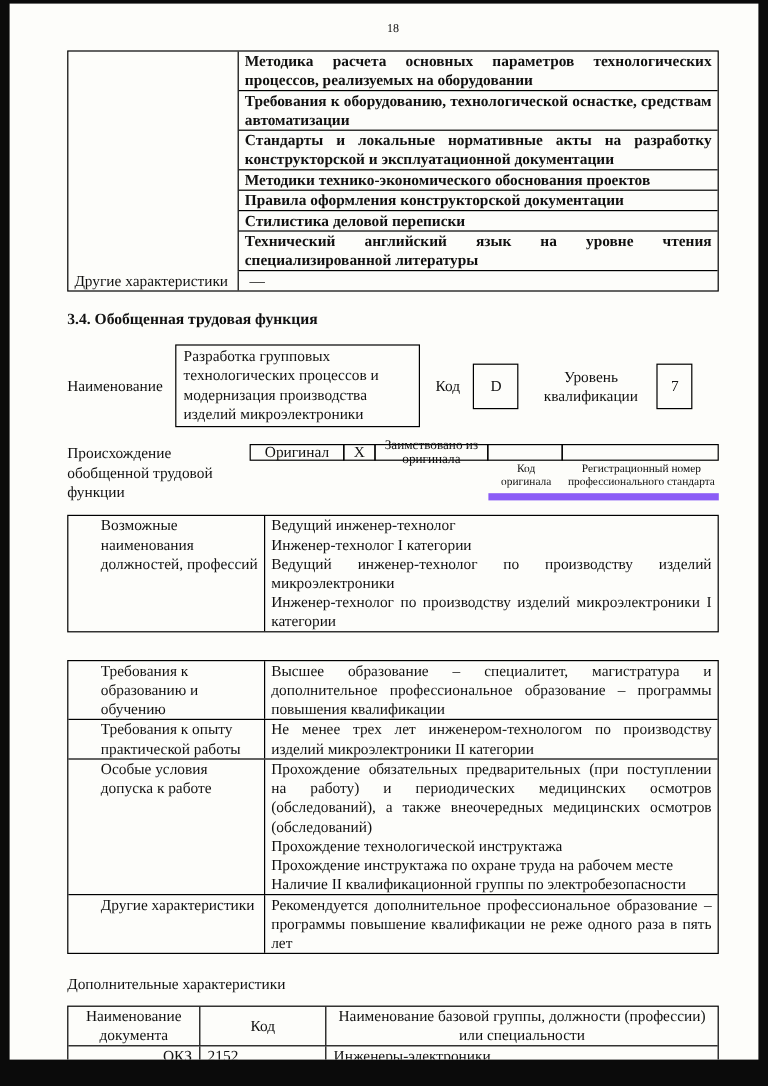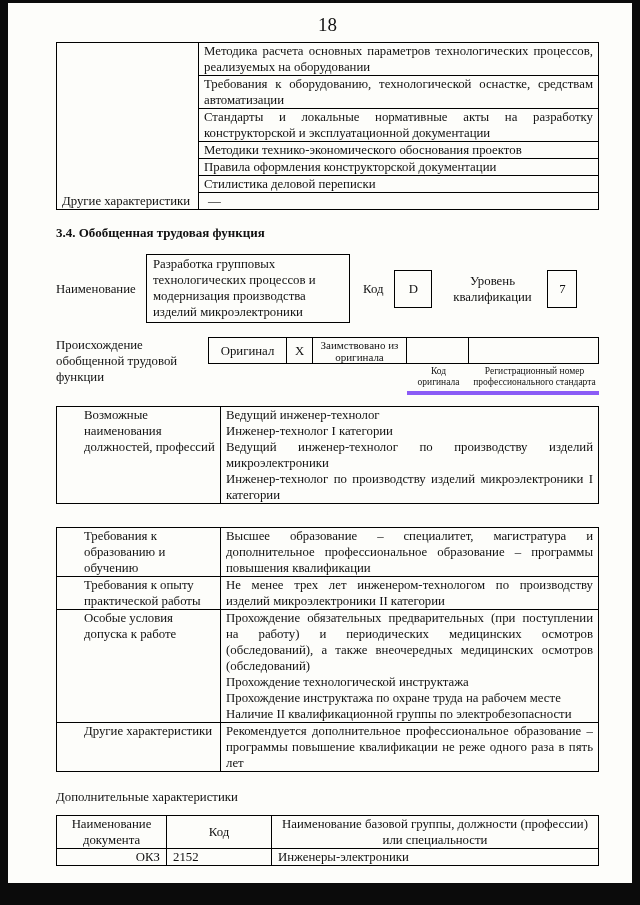--- a/index.html
+++ b/index.html
@@ -1,57 +1,57 @@
 <!DOCTYPE html>
 <html><head>
 <meta charset="utf-8">
 <style>
   * { margin:0; padding:0; box-sizing:border-box; }
   html,body { width:640px; height:905px; }
   body { background:#0b0b0b; font-family:"Liberation Serif", serif; position:relative; }
   .page { position:absolute; top:3px; left:8px; right:8px; bottom:22px; background:#fdfdfa; color:#111; overflow:hidden; }
   .content { padding:14px 33px 0 48px; font-size:12.8px; line-height:16px; }
-  .pageno { text-align:center; font-size:19px; margin-bottom:9px; }
+  .pageno { text-align:center; font-size:10px; margin-bottom:9px; }
 
   
   .toptable { border:1px solid #000; }
   .tt-main { display:flex; align-items:stretch; }
   .tt-left { width:142px; flex:none; border-right:1px solid #000; }
   .tt-right { flex:1; min-width:0; }
-  .tt-row { border-bottom:1px solid #000; padding:0 5px; text-align:justify; }
+  .tt-row { border-bottom:1px solid #000; padding:0 5px; text-align:justify;font-weight:bold; }
   .tt-footer { display:flex; }
   .tt-fl { width:142px; flex:none; border-right:1px solid #000; padding:0 5px; }
   .tt-fr { flex:1; padding:0 9px; }
 
   .sec-head { font-weight:bold; font-size:13px; margin-top:15px; }
 
   
   .gtf { display:flex; align-items:center; margin-top:13px; }
   .gtf-name-label { width:90px; flex:none; }
   .gtf-name-box { width:204px; flex:none; border:1px solid #000; padding:1px 6px 2px; }
   .gtf-code-label { margin-left:13px; flex:none; }
   .gtf-code-box { width:38px; height:38px; border:1px solid #000; margin-left:11px; display:flex; align-items:center; justify-content:center; flex:none; }
   .gtf-level-label { width:86px; margin-left:17px; text-align:center; flex:none; }
   .gtf-level-box { width:30px; height:38px; border:1px solid #000; margin-left:12px; display:flex; align-items:center; justify-content:center; flex:none; }
 
   
   .origin { display:flex; margin-top:14px; align-items:flex-start; }
   .origin-label { width:152px; flex:none; padding-right:10px; }
   .origin-right { flex:1; min-width:0; }
   .origin-row1 { display:flex; }
-  .oc { border:1px solid #000; margin-left:-1px; height:27px; display:flex; align-items:center; justify-content:center; text-align:center; flex:none; }
+  .oc { border:1px solid #000; margin-left:-1px; height:14px; display:flex; align-items:center; justify-content:center; text-align:center; flex:none; }
   .oc:first-child { margin-left:0; }
   .w-orig { width:79px; }
   .w-x { width:27px; }
   .w-borrow { width:95px; }
   .w-code { width:63px; }
   .w-reg { flex:1; min-width:0; }
   .oc.small { font-size:11px; line-height:12px; }
   .origin-row2 { display:flex; margin-left:199px; }
-  .osub { font-size:9.5px; line-height:11px; text-align:center; border-bottom:4px solid #8b5cf6; padding:2px 2px 3px;font-family:Liberation Serif, serif; }
+  .osub { font-size:9.5px; line-height:11px; text-align:center; border-bottom:6px solid #8b5cf6; padding:2px 2px 3px;font-family:Liberation Serif, serif; }
   .origin-row2 .w-code { flex:none; }
   .origin-row2 .w-reg { flex:1; }
 
   
   .dtable { border:1px solid #000; }
   .titles { margin-top:11px; }
   .reqtable { margin-top:23px; }
   .dt-row { display:flex; }
   .dt-row + .dt-row { border-top:1px solid #000; }
   .dt-label { width:142px; flex:none; border-right:1px solid #000; padding:0 5px;margin-left:22px; }
@@ -80,20 +80,21 @@
     <div class="toptable">
       <div class="tt-main">
         <div class="tt-left"></div>
         <div class="tt-right">
           <div class="tt-row">Методика расчета основных параметров технологических процессов, реализуемых на оборудовании</div>
           <div class="tt-row">Требования к оборудованию, технологической оснастке, средствам автоматизации</div>
           <div class="tt-row">Стандарты и локальные нормативные акты на разработку конструкторской и эксплуатационной документации</div>
           <div class="tt-row">Методики технико-экономического обоснования проектов</div>
           <div class="tt-row">Правила оформления конструкторской документации</div>
           <div class="tt-row">Стилистика деловой переписки</div>
+          <div class="tt-row">Технический английский язык на уровне чтения специализированной литературы</div>
         </div>
       </div>
       <div class="tt-footer">
         <div class="tt-fl">Другие характеристики</div>
         <div class="tt-fr">—</div>
       </div>
     </div>
 
     <div class="sec-head">3.4. Обобщенная трудовая функция</div>
 

